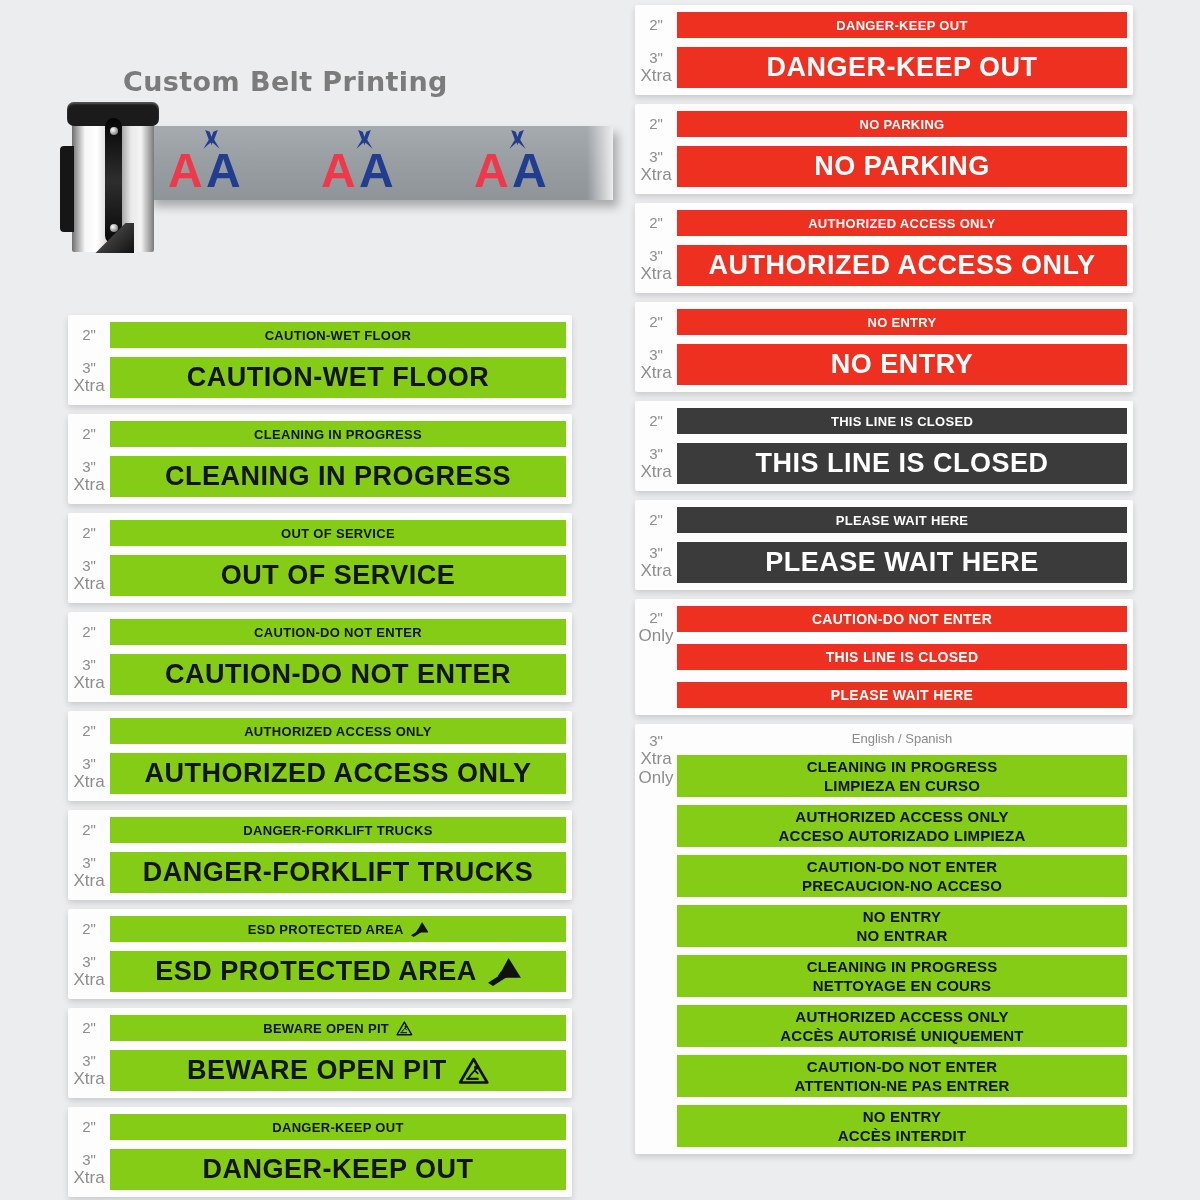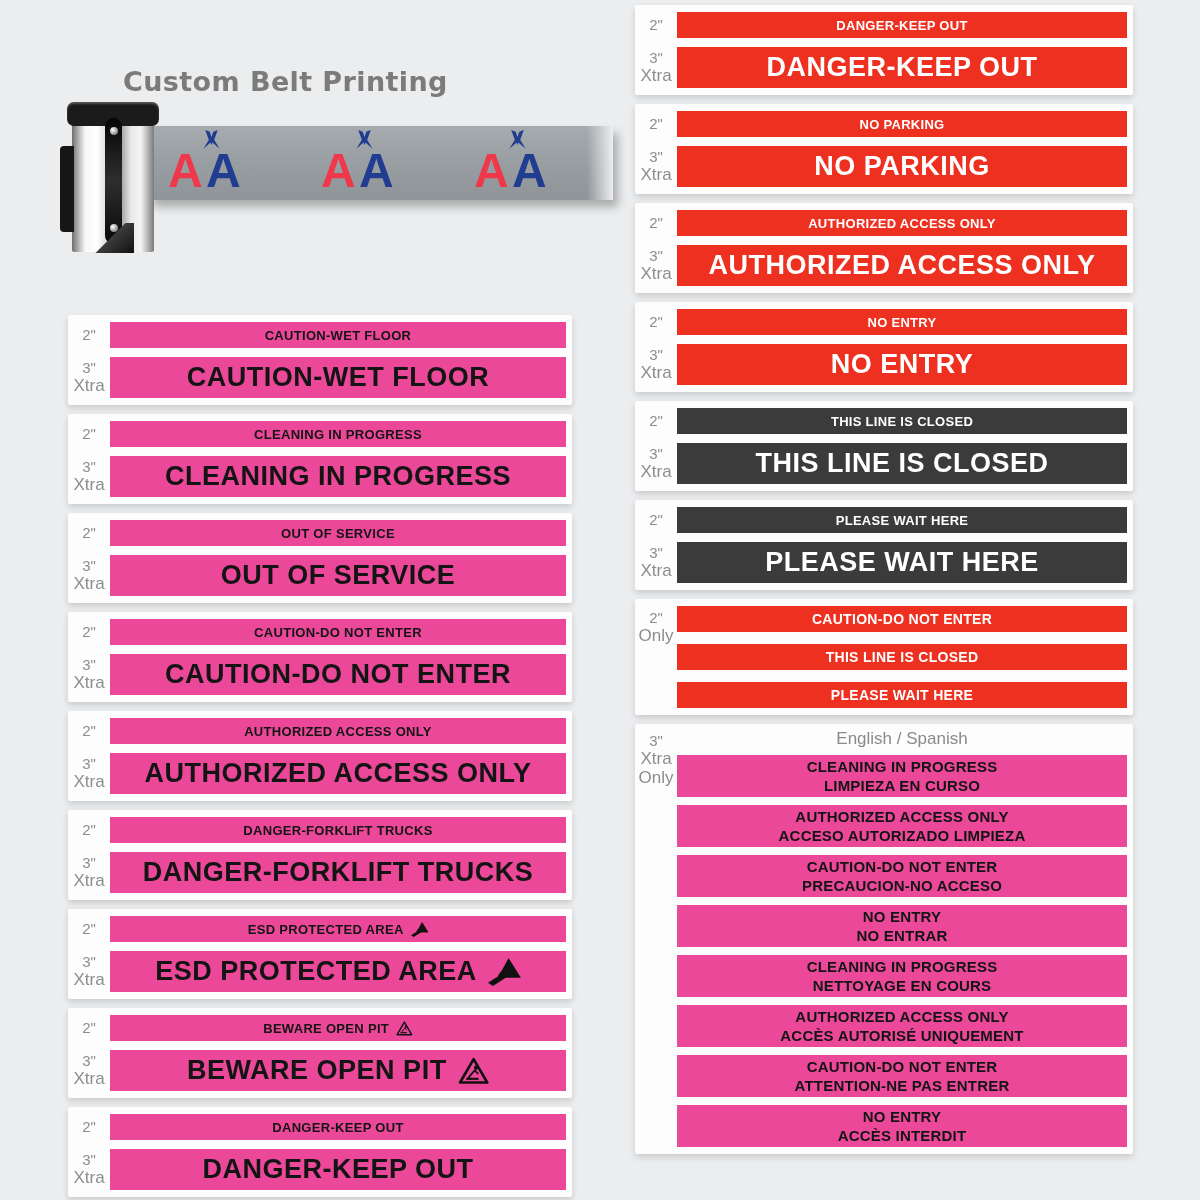--- a/index.html
+++ b/index.html
@@ -50,41 +50,41 @@
   .pair-card{background:#fdfdfe;border-radius:2px;box-shadow:0 3px 6px rgba(0,0,0,.15);
              display:grid;grid-template-columns:42px 1fr;row-gap:9px;align-items:center;
              padding:7px 6px 7px 0;}
   .size-label{color:#8d8d8d;text-align:center;font-size:15px;line-height:1.05;}
   .size-label .num{display:block;}
   .size-label .sub{display:block;font-size:17px;line-height:1.15;}
 
   
   .belt{display:flex;align-items:center;justify-content:center;font-weight:bold;
         color:#141414;text-align:center;}
-  .belt.yellow{background:#ec4899;}
+  .belt.yellow{background:#84cc16;}
   .belt.red{background:#ee3020;color:#ffffff;}
   .belt.dark{background:#3b3b3b;color:#ffffff;}
   .belt.sm{height:26px;font-size:13px;letter-spacing:.3px;}
   .belt.md{height:26px;font-size:14px;letter-spacing:.3px;}
   .belt.lg{height:41px;font-size:27px;letter-spacing:.5px;}
   .belt.bi{height:42px;flex-direction:column;font-size:15px;line-height:1.3;letter-spacing:.2px;}
   .belt-icon{flex:0 0 auto;fill:#111;}
   .belt.sm .belt-icon{height:15px;width:auto;margin-left:7px;}
   .belt.lg .belt-icon{height:28px;width:auto;margin-left:11px;}
 
   
   .only-card{align-items:start;}
   .only-card .size-label{padding-top:4px;}
   .only-belts{display:flex;flex-direction:column;gap:12px;}
 
   
   .xtra-card{align-items:start;}
   .xtra-card .size-label{padding-top:2px;text-align:center;}
   .xtra-content{display:flex;flex-direction:column;gap:8px;}
-  .group-header{font-size:17px;color:#8a8a8a;text-align:center;height:16px;line-height:16px;}
+  .group-header{font-size:13px;color:#8a8a8a;text-align:center;height:16px;line-height:16px;}
 </style>
 </head>
 <body>
 
 <div class="page">
 
   <h1 class="heading custom">Custom Belt Printing</h1>
 
   <div class="stanchion">
     <div class="belt-strip">

